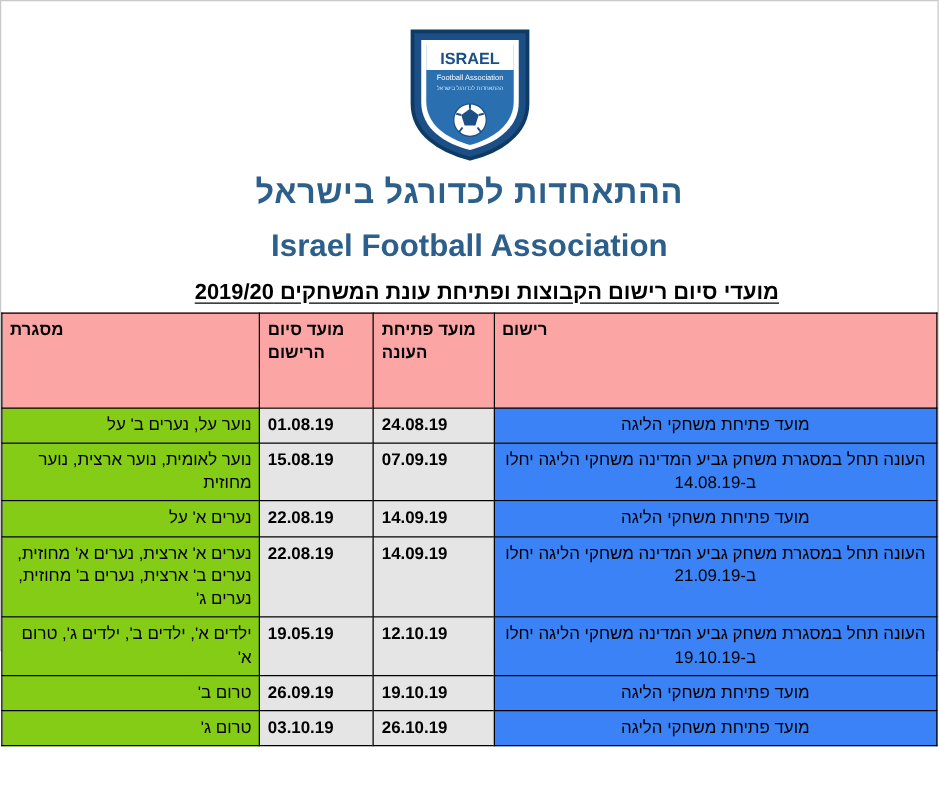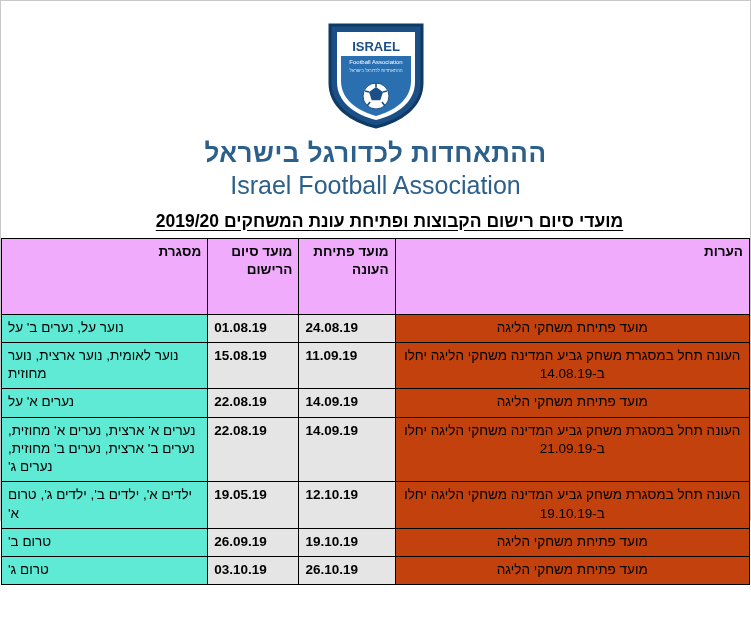--- a/index.html
+++ b/index.html
@@ -43,25 +43,25 @@
   .assoc-he {
     font-size: 26px;
     font-weight: 700;
     color: #2c5f8a;
     letter-spacing: 0.5px;
     direction: rtl;
     line-height: 1.25;
   }
   .assoc-en {
     font-size: 25px;
-    font-weight: 400;
+    font-weight: 700;
     color: #2c5f8a;
     direction: ltr;
     line-height: 1.25;
-    margin-top: 0;
+    margin-top: 12px;
   }
 
   .doc-title {
     margin-top: 10px;
     margin-bottom: 6px;
     text-align: center;
     font-size: 17.5px;
     font-weight: 700;
     color: #000;
     direction: rtl;
@@ -79,44 +79,44 @@
   }
   table.schedule th,
   table.schedule td {
     border: 1px solid #000000;
     vertical-align: top;
     font-size: 13.5px;
     line-height: 1.35;
     padding: 4px 6px 5px 6px;
   }
   thead th {
-    background: #f0abfc;
-    font-weight: 700;
-    text-align: right;
+    background: #fca5a5;
+    font-weight: 700;
+    text-align: left;
     vertical-align: top;
     height: 66px;
   }
   col.c-framework { width: 206px; }
   col.c-regend    { width: 91px; }
   col.c-seasonstart { width: 96px; }
   col.c-notes     { width: 354px; }
 
   td.framework {
-    background: #5eead4;
-    text-align: left;
+    background: #84cc16;
+    text-align: right;
     font-weight: 400;
   }
   td.date {
     background: #e5e5e5;
     text-align: left;
     font-weight: 700;
     direction: ltr;
   }
   td.notes {
-    background: #c2410c;
+    background: #3b82f6;
     text-align: right;
     font-weight: 400;
   }
   td.notes.center-one {
     text-align: center;
   }
 </style>
 </head>
 <body>
 
@@ -149,36 +149,36 @@
 
   <table class="schedule">
     <colgroup>
       <col class="c-notes">
       <col class="c-seasonstart">
       <col class="c-regend">
       <col class="c-framework">
     </colgroup>
     <thead>
       <tr>
-        <th>הערות</th>
+        <th>רישום</th>
         <th>מועד פתיחת העונה</th>
         <th>מועד סיום הרישום</th>
         <th>מסגרת</th>
       </tr>
     </thead>
     <tbody>
       <tr>
         <td class="notes center-one">מועד פתיחת משחקי הליגה</td>
         <td class="date">24.08.19</td>
         <td class="date">01.08.19</td>
         <td class="framework">נוער על, נערים ב' על</td>
       </tr>
       <tr>
         <td class="notes center-one">העונה תחל במסגרת משחק גביע המדינה משחקי הליגה יחלו ב-14.08.19</td>
-        <td class="date">11.09.19</td>
+        <td class="date">07.09.19</td>
         <td class="date">15.08.19</td>
         <td class="framework">נוער לאומית, נוער ארצית, נוער מחוזית</td>
       </tr>
       <tr>
         <td class="notes center-one">מועד פתיחת משחקי הליגה</td>
         <td class="date">14.09.19</td>
         <td class="date">22.08.19</td>
         <td class="framework">נערים א' על</td>
       </tr>
       <tr>

